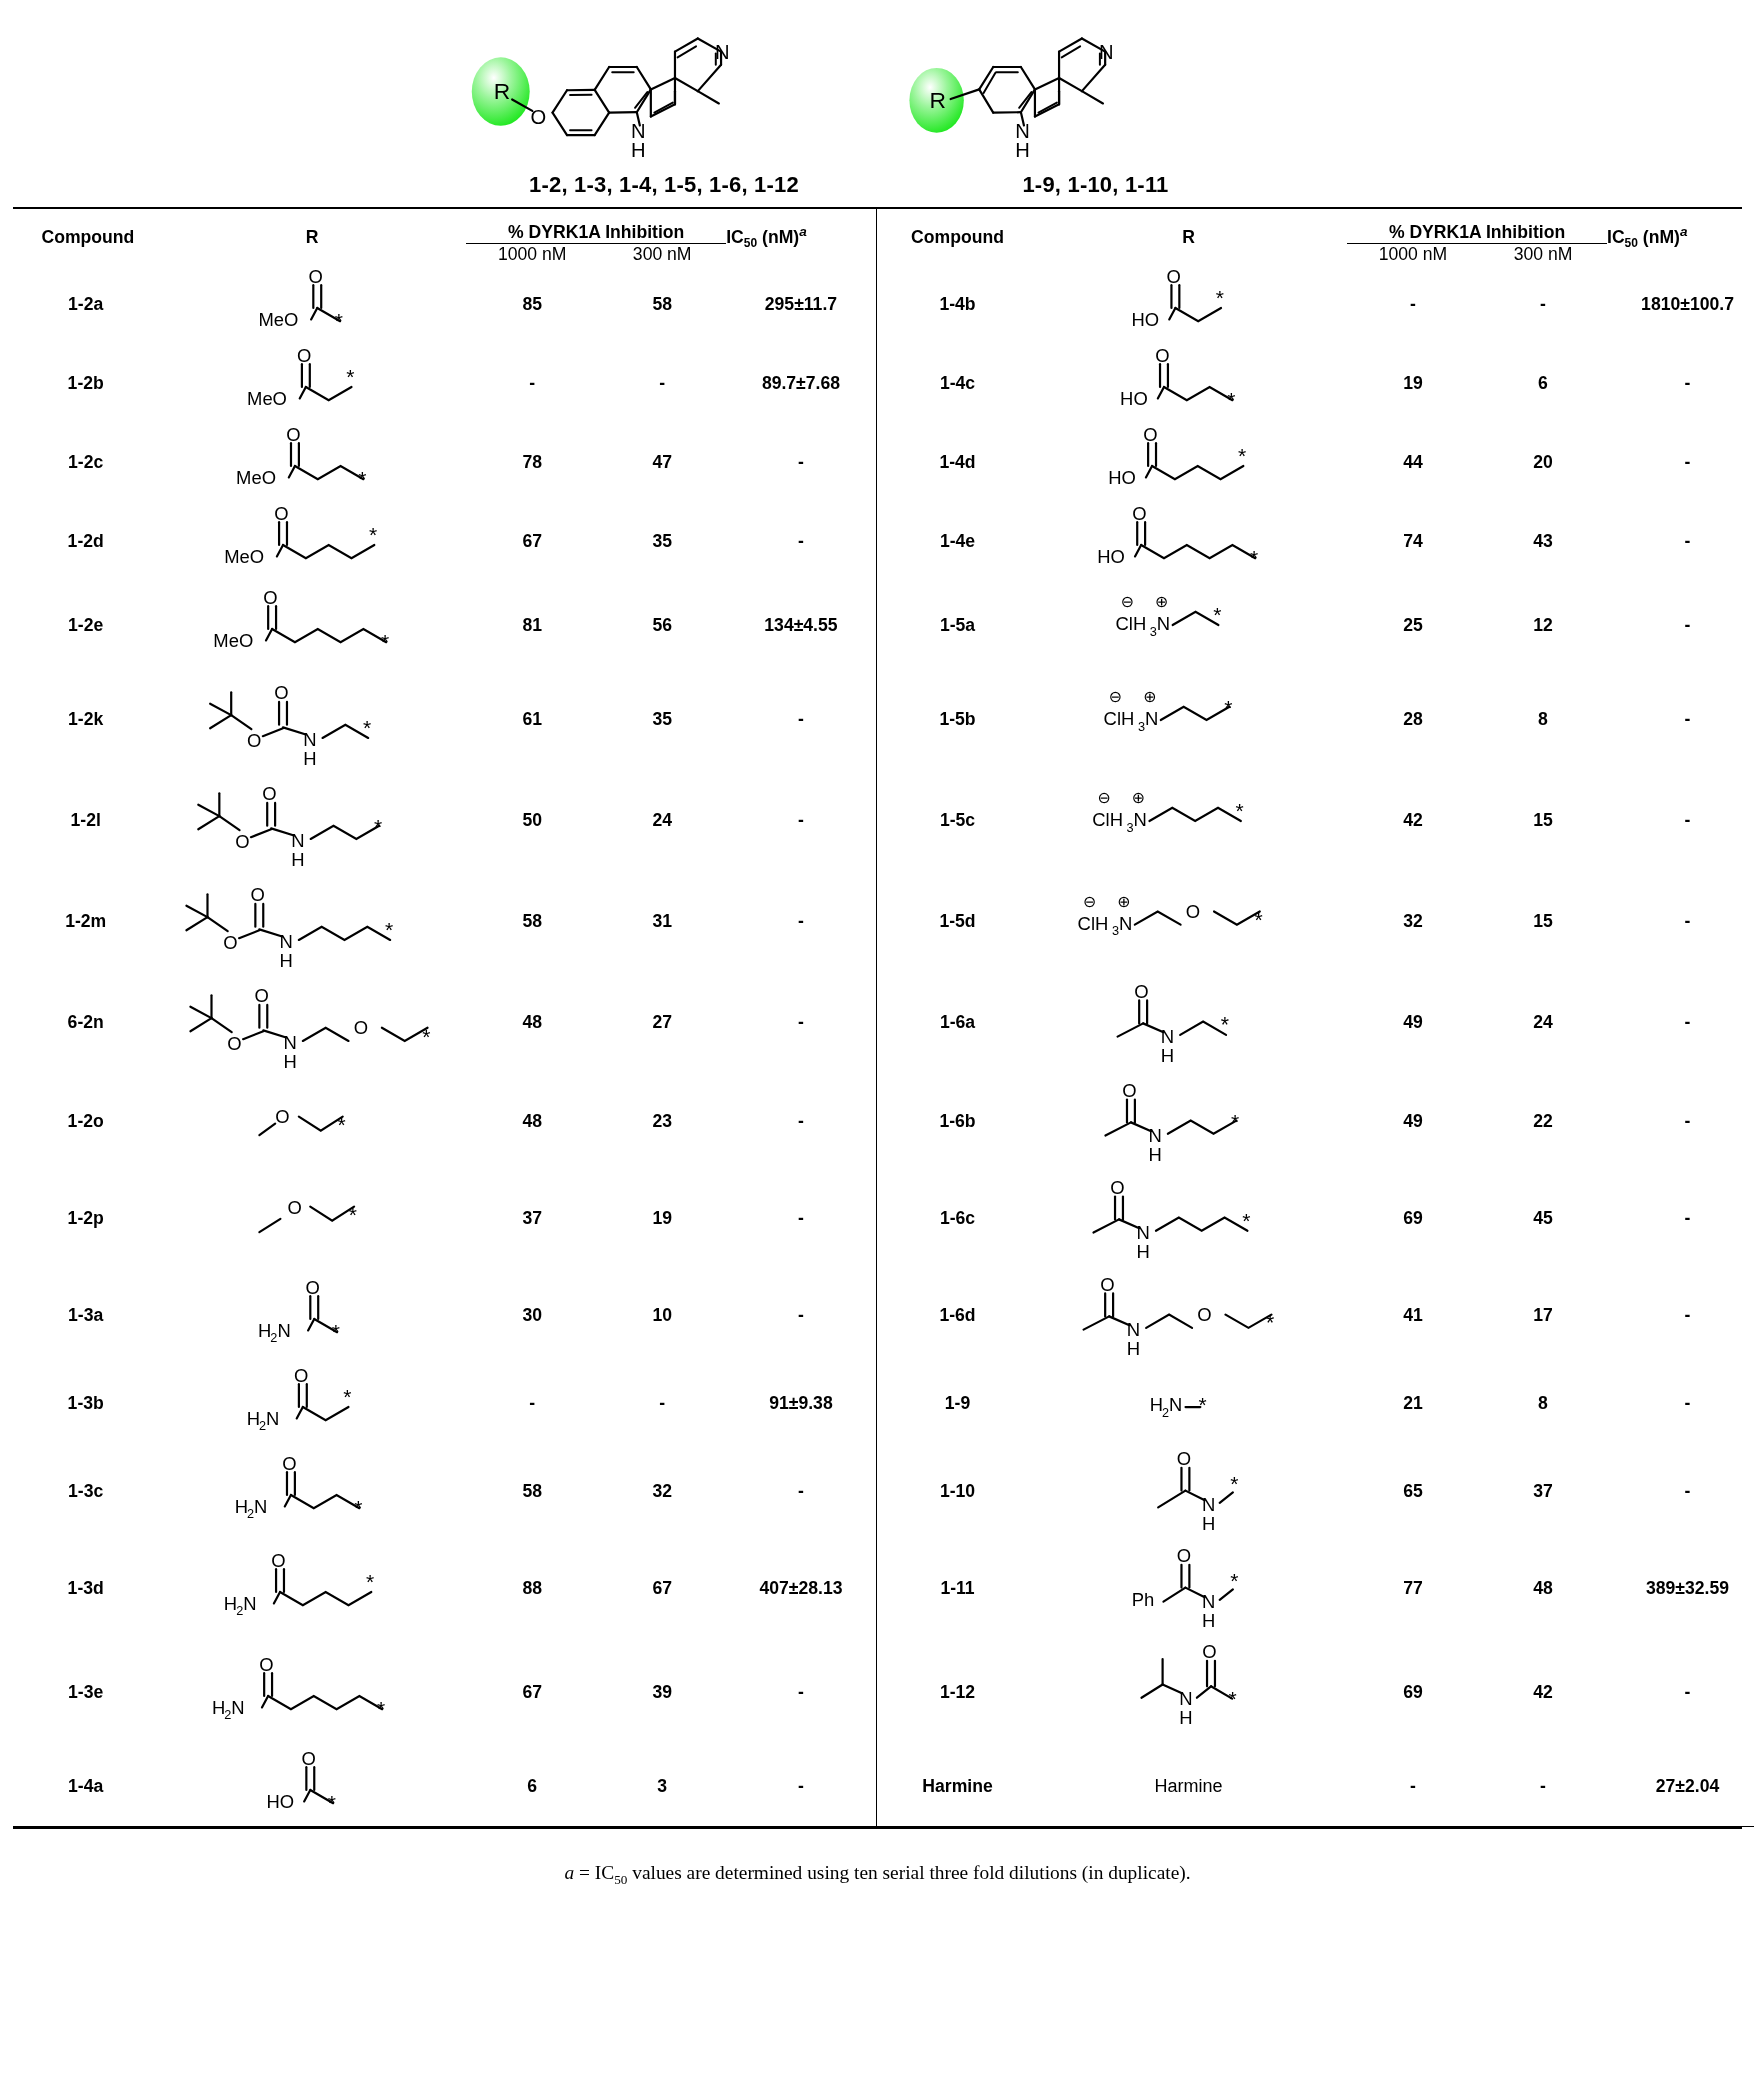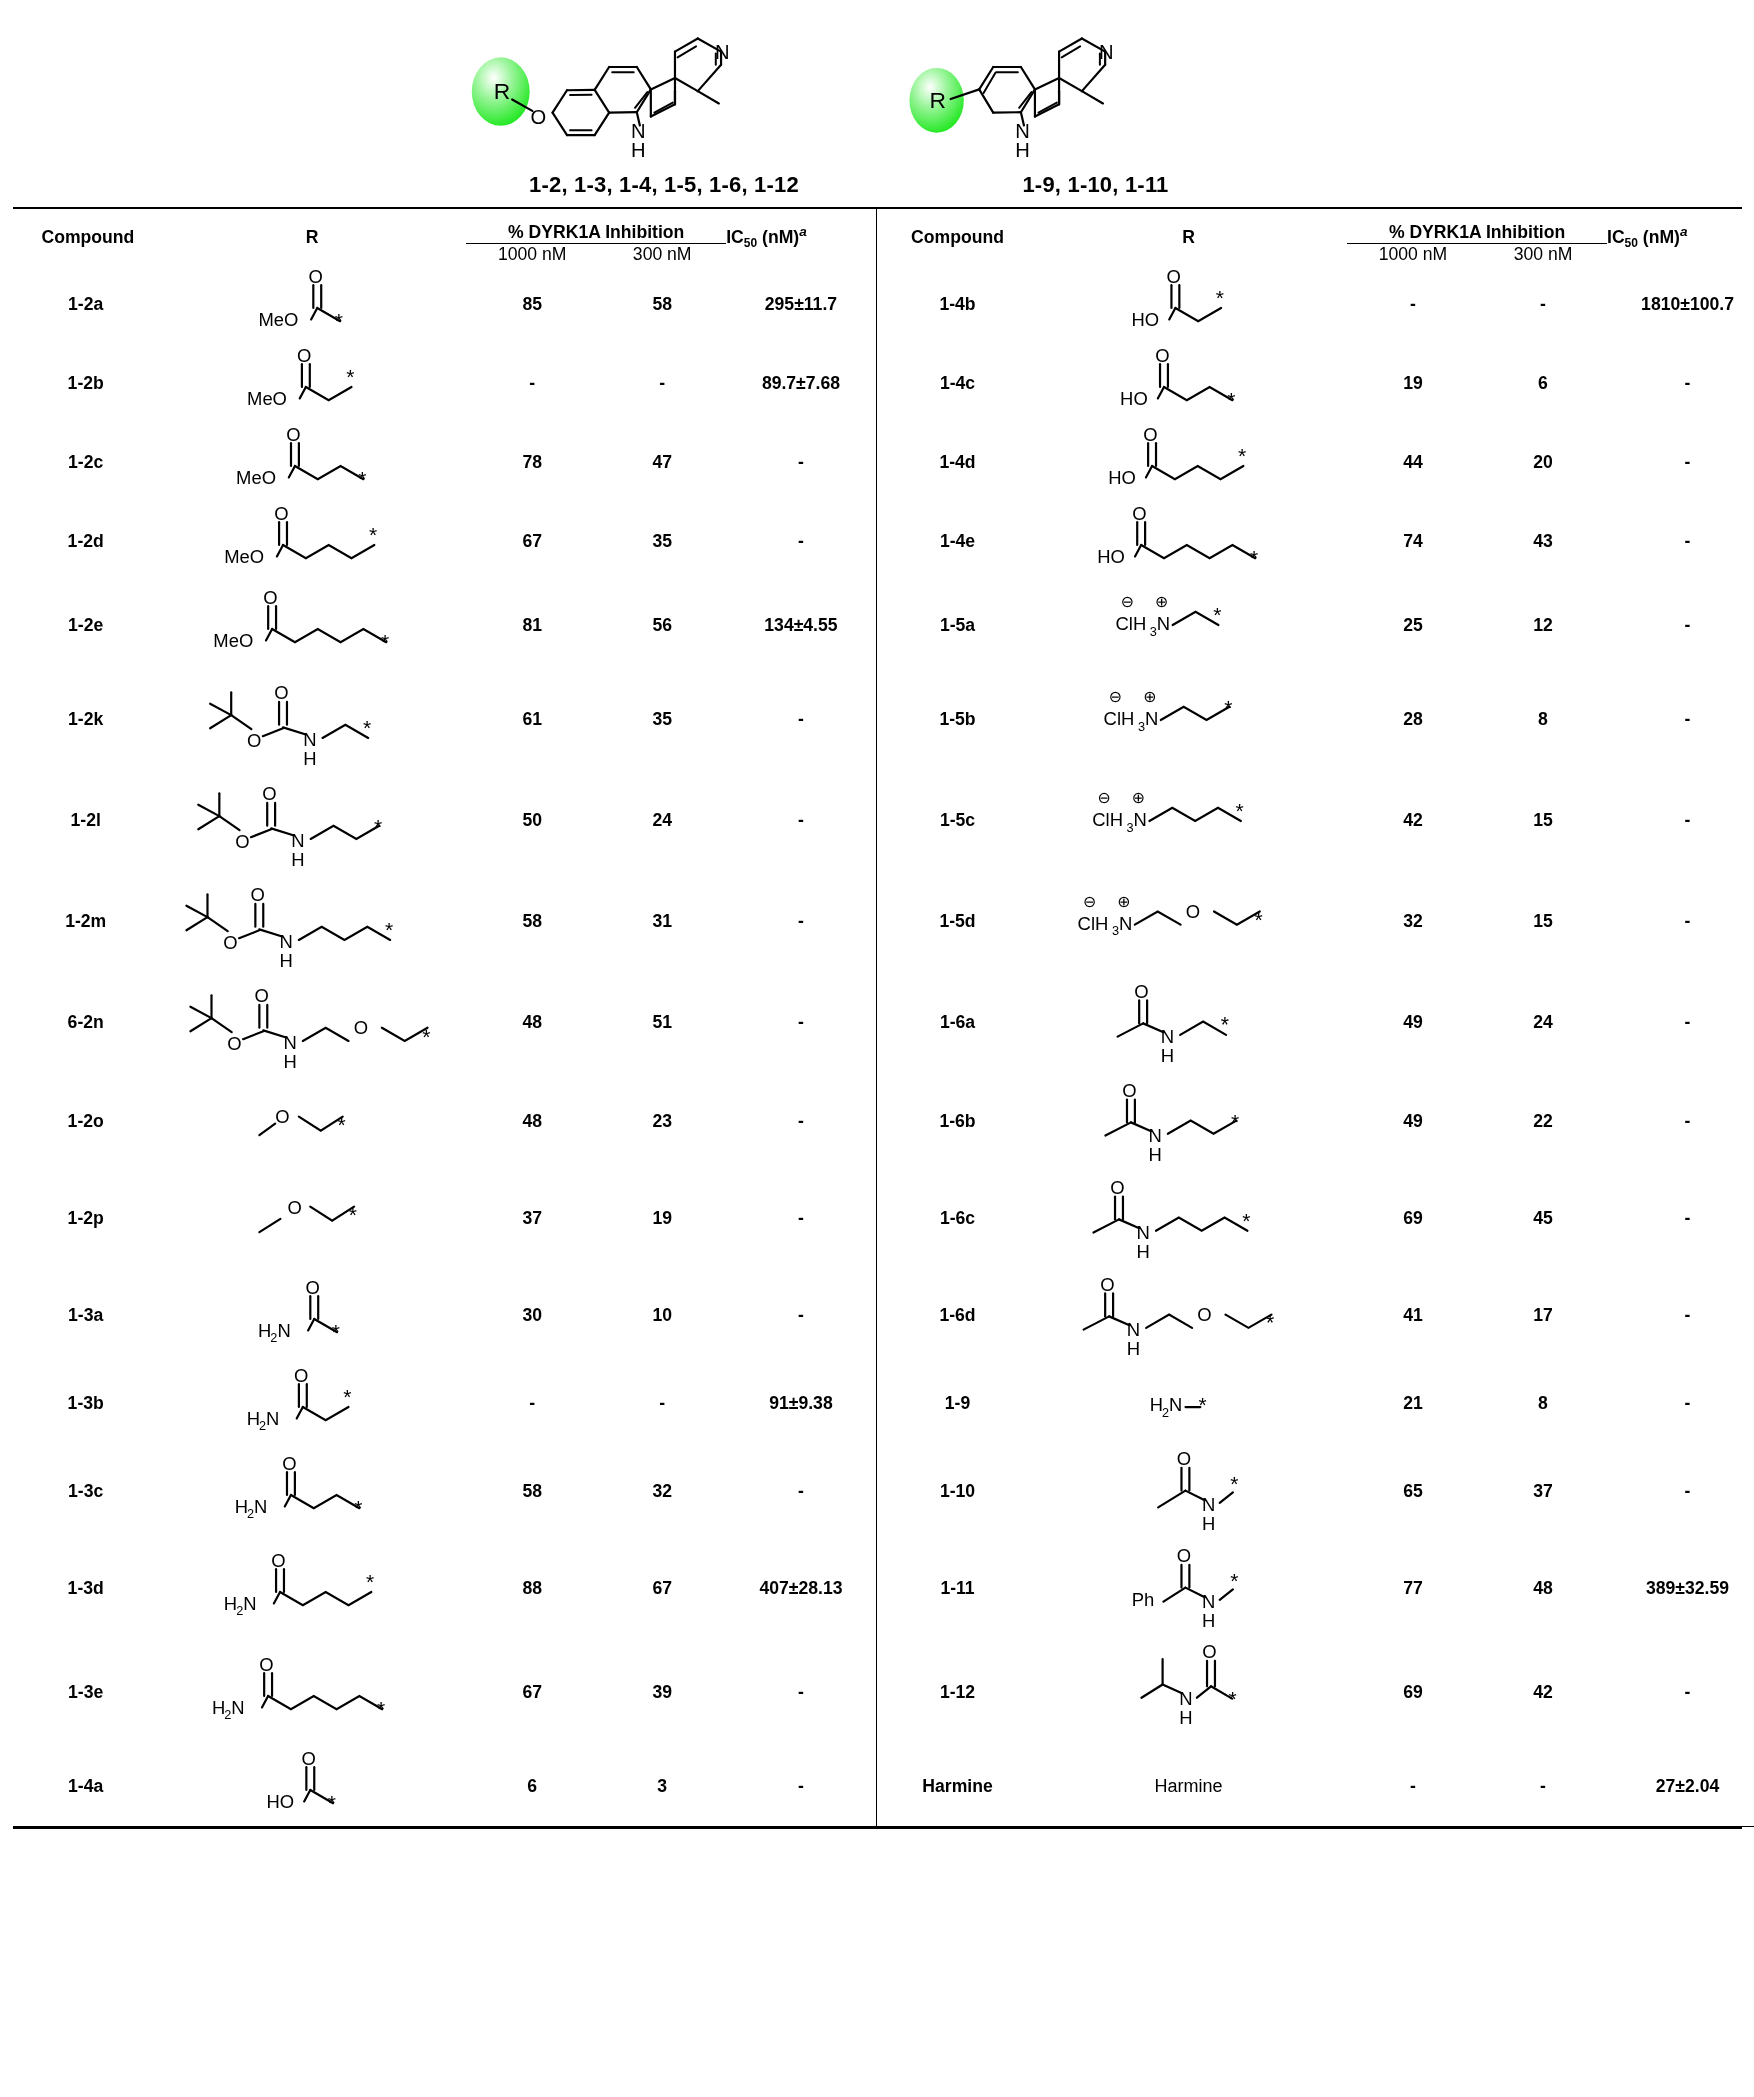--- a/index.html
+++ b/index.html
@@ -600,21 +600,21 @@
                 <path d="M198 133 L250 149" stroke="#000" stroke-width="5" fill="none" stroke-linecap="round"></path>
                 <text x="244" y="175" font-family="Liberation Sans, sans-serif" font-size="42" fill="#000">N</text>
                 <text x="244" y="219" font-family="Liberation Sans, sans-serif" font-size="42" fill="#000">H</text>
                 <path d="M288 157 L340 127 L392 157" stroke="#000" stroke-width="5" fill="none" stroke-linecap="round"></path>
                 <text x="404" y="141" font-family="Liberation Sans, sans-serif" font-size="42" fill="#000">O</text>
                 <path d="M468 127 L520 157 L572 127" stroke="#000" stroke-width="5" fill="none" stroke-linecap="round"></path>
                 <text x="560" y="163" font-family="Liberation Sans, sans-serif" font-size="48" fill="#000">*</text>
               </svg>
             </td>
             <td class="num-cell">48</td>
-            <td class="num-cell">51</td>
+            <td class="num-cell">27</td>
             <td class="num-cell">-</td>
             <td class="divider-cell"></td>
             <td class="cmp-cell">1-6a</td>
             <td class="r-cell">
               <svg width="180" height="97" viewBox="0 0 408 220" style="font-size:40px">
                 <path d="M42 142 L100 112" stroke="#000" stroke-width="5" fill="none" stroke-linecap="round"></path>
                 <path d="M91 112 L91 60" stroke="#000" stroke-width="5" fill="none" stroke-linecap="round"></path>
                 <path d="M109 112 L109 60" stroke="#000" stroke-width="5" fill="none" stroke-linecap="round"></path>
                 <text x="80" y="54" font-family="Liberation Sans, sans-serif" font-size="42" fill="#000">O</text>
                 <path d="M100 112 L146 132" stroke="#000" stroke-width="5" fill="none" stroke-linecap="round"></path>
@@ -899,15 +899,18 @@
             <td class="r-cell cmp-cell"><span style="font-weight:normal;font-size:18px;">Harmine</span></td>
             <td class="num-cell">-</td>
             <td class="num-cell">-</td>
             <td class="num-cell">27±2.04</td>
           </tr>
         </tbody>
     </table>
     <div style="border-top:2.6px solid #000;height:0;"></div>
   </div>
 
+  <div class="footnote">
+    <i>a</i><span> = IC</span><sub>50</sub><span> values are determined using ten serial three fold dilutions (in duplicate).</span>
+  </div>
 
 </div>
 
 
 </body></html>

